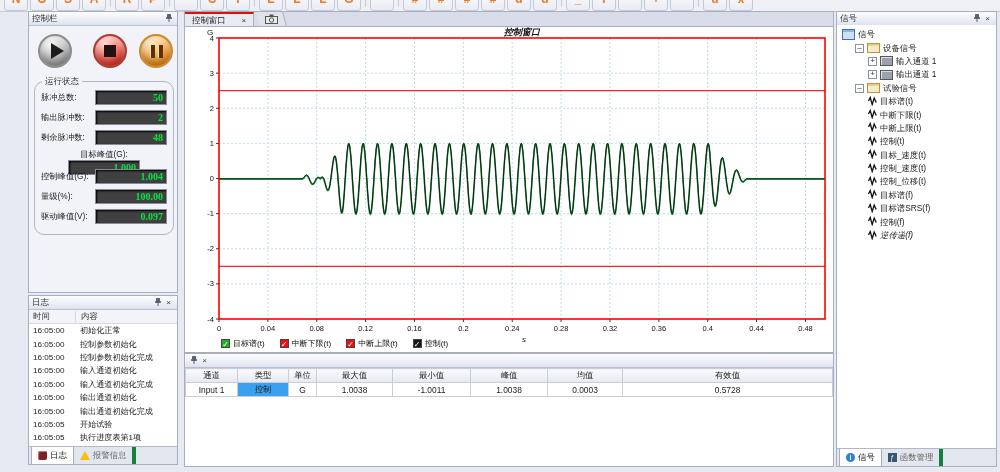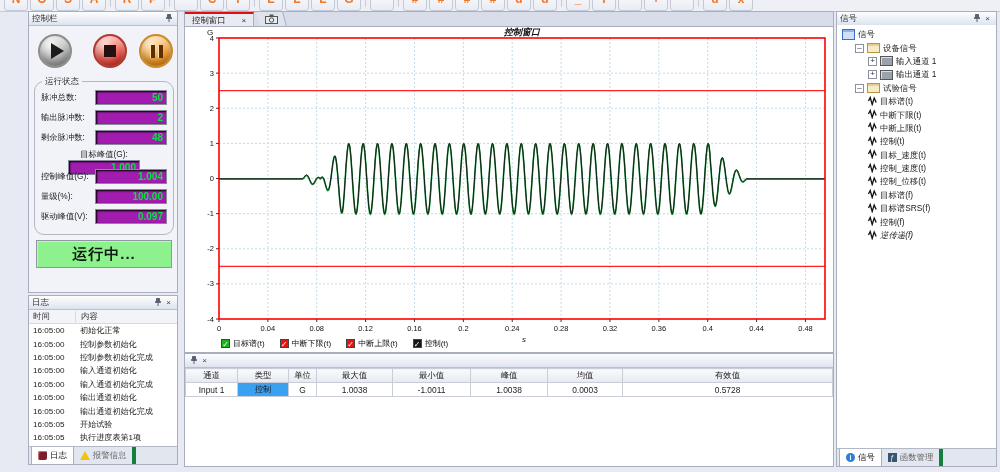--- a/index.html
+++ b/index.html
@@ -29,21 +29,21 @@
   .c-stop{left:64px;top:22px;background:radial-gradient(circle at 35% 30%,#ffd7d1,#f1574b 55%,#c21d12);border:2px solid #b23a30;}
   .c-pause{left:110px;top:22px;background:radial-gradient(circle at 35% 30%,#ffe8bf,#f6a236 55%,#df7c00;);border:2px solid #cd8a2a;background:radial-gradient(circle at 35% 30%,#ffe8bf,#f6a236 55%,#df7c00);}
   .g-play{width:0;height:0;border-left:13px solid #1d1d1d;border-top:8px solid transparent;border-bottom:8px solid transparent;margin-left:4px;}
   .g-stop{width:12px;height:12px;background:#231111;}
   .g-pause{display:flex;gap:3px;}
   .g-pause span{width:4px;height:13px;background:#5d2f00;border-left:1px solid #ffe2b0;}
   .groupbox{position:absolute;left:5px;top:69px;width:138px;height:152px;border:1px solid #b2b7c4;border-radius:10px;}
   .groupbox .gb-title{position:absolute;top:-6px;left:7px;background:#f2f3f8;padding:0 3px;font-size:8.5px;color:#333;}
   .field{position:absolute;left:6px;right:6px;height:15px;display:flex;align-items:center;justify-content:space-between;}
   .field .fl{font-size:8.3px;color:#222;}
-  .led{width:64px;height:13px;background:#a21caf;color:#00e63c;font-family:Liberation Sans, sans-serif;
+  .led{width:64px;height:13px;background:#404040;color:#00e63c;font-family:Liberation Serif, serif;
        font-size:10px;font-weight:bold;text-align:right;line-height:13px;padding:0 3px;border:1px solid #878c98;box-shadow:inset 1px 1px 2px #000;}
   .runbox{position:absolute;left:7px;top:228px;width:134px;height:26px;background:#8df28d;border:1px solid #8f95a3;
           box-shadow:inset 1px 1px 0 #bdf7bd;display:flex;align-items:center;justify-content:center;
           font-size:15px;font-weight:bold;color:#0d1c0d;letter-spacing:1px;}
 
   
   #log-panel{left:28px;top:295px;width:150px;height:170px;background:#fff;}
   .log-head{display:flex;height:13px;font-size:8.4px;color:#333;background:#f3f4f8;border-bottom:1px solid #d4d8e0;align-items:center;}
   .log-head .c1{width:42px;padding-left:4px;border-right:1px solid #d4d8e0;}
   .log-head .c2{flex:1;padding-left:5px;}
@@ -237,21 +237,20 @@
           <div class="field" style="top: 107px;">
             <span class="fl">量级(%):</span>
             <span class="led">100.00</span>
           </div>
           <div class="field" style="top: 126.8px;">
             <span class="fl">驱动峰值(V):</span>
             <span class="led">0.097</span>
           </div>
         </div>
     </div>
-    <div class="runbox">运行中...</div>
   </div>
 
   <div id="log-panel" class="panel">
     <div class="titlebar">
       <span class="t">日志</span>
       <span class="tb-ic">
         <svg width="8" height="9" viewBox="0 0 8 9">
             <path d="M2.5 0.5 h3 v3 h1 v1 h-5 v-1 h1 Z M4 4.5 v3.5" fill="#5a6070" stroke="#5a6070" stroke-width="1"></path>
           </svg>
       </span>

